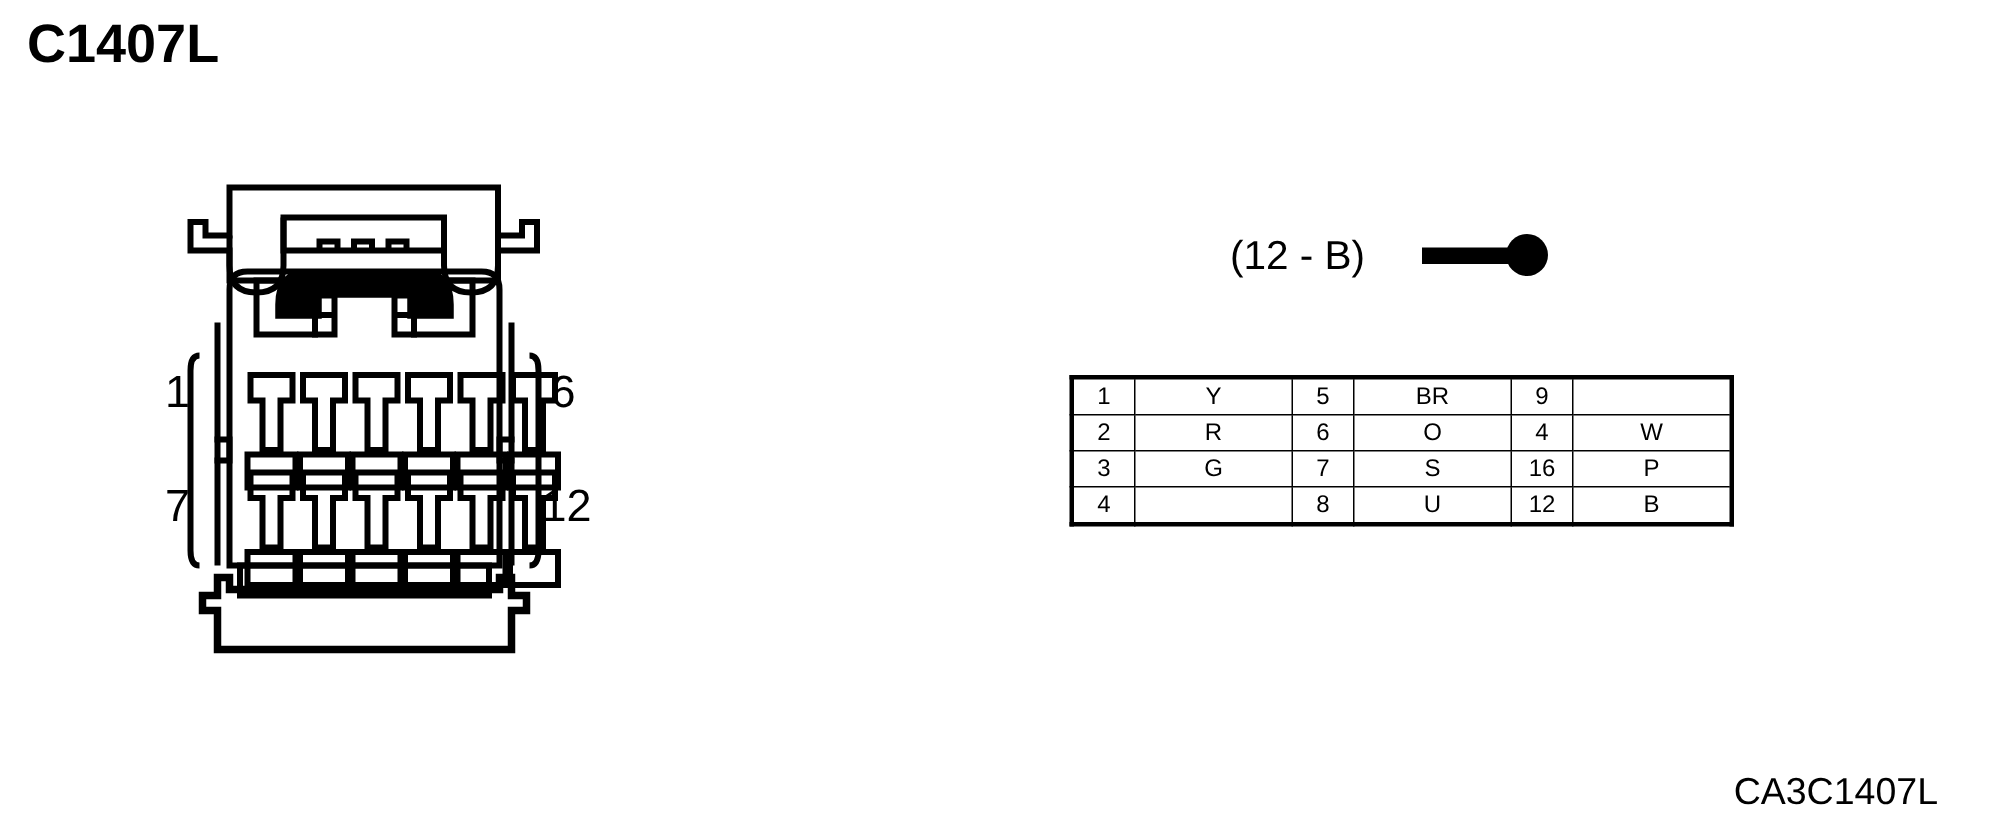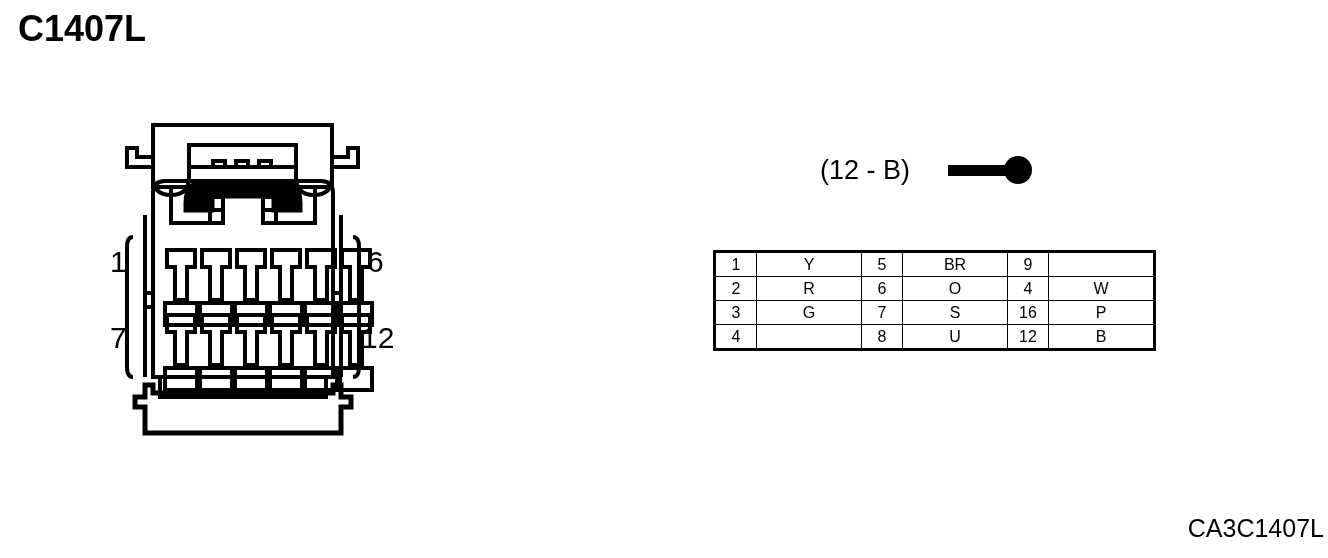--- a/index.html
+++ b/index.html
@@ -20,21 +20,21 @@
     left: 18px;
     top: 12px;
     font-size: 36px;
     font-weight: bold;
     letter-spacing: 0px;
     line-height: 34px;
     white-space: nowrap;
   }
   #footer-code {
     position: absolute;
-    right: 4px;
+    right: 36px;
     top: 514px;
     font-size: 25px;
     font-weight: normal;
     line-height: 28px;
     white-space: nowrap;
   }
 
   
   #connector-figure {
     position: absolute;

